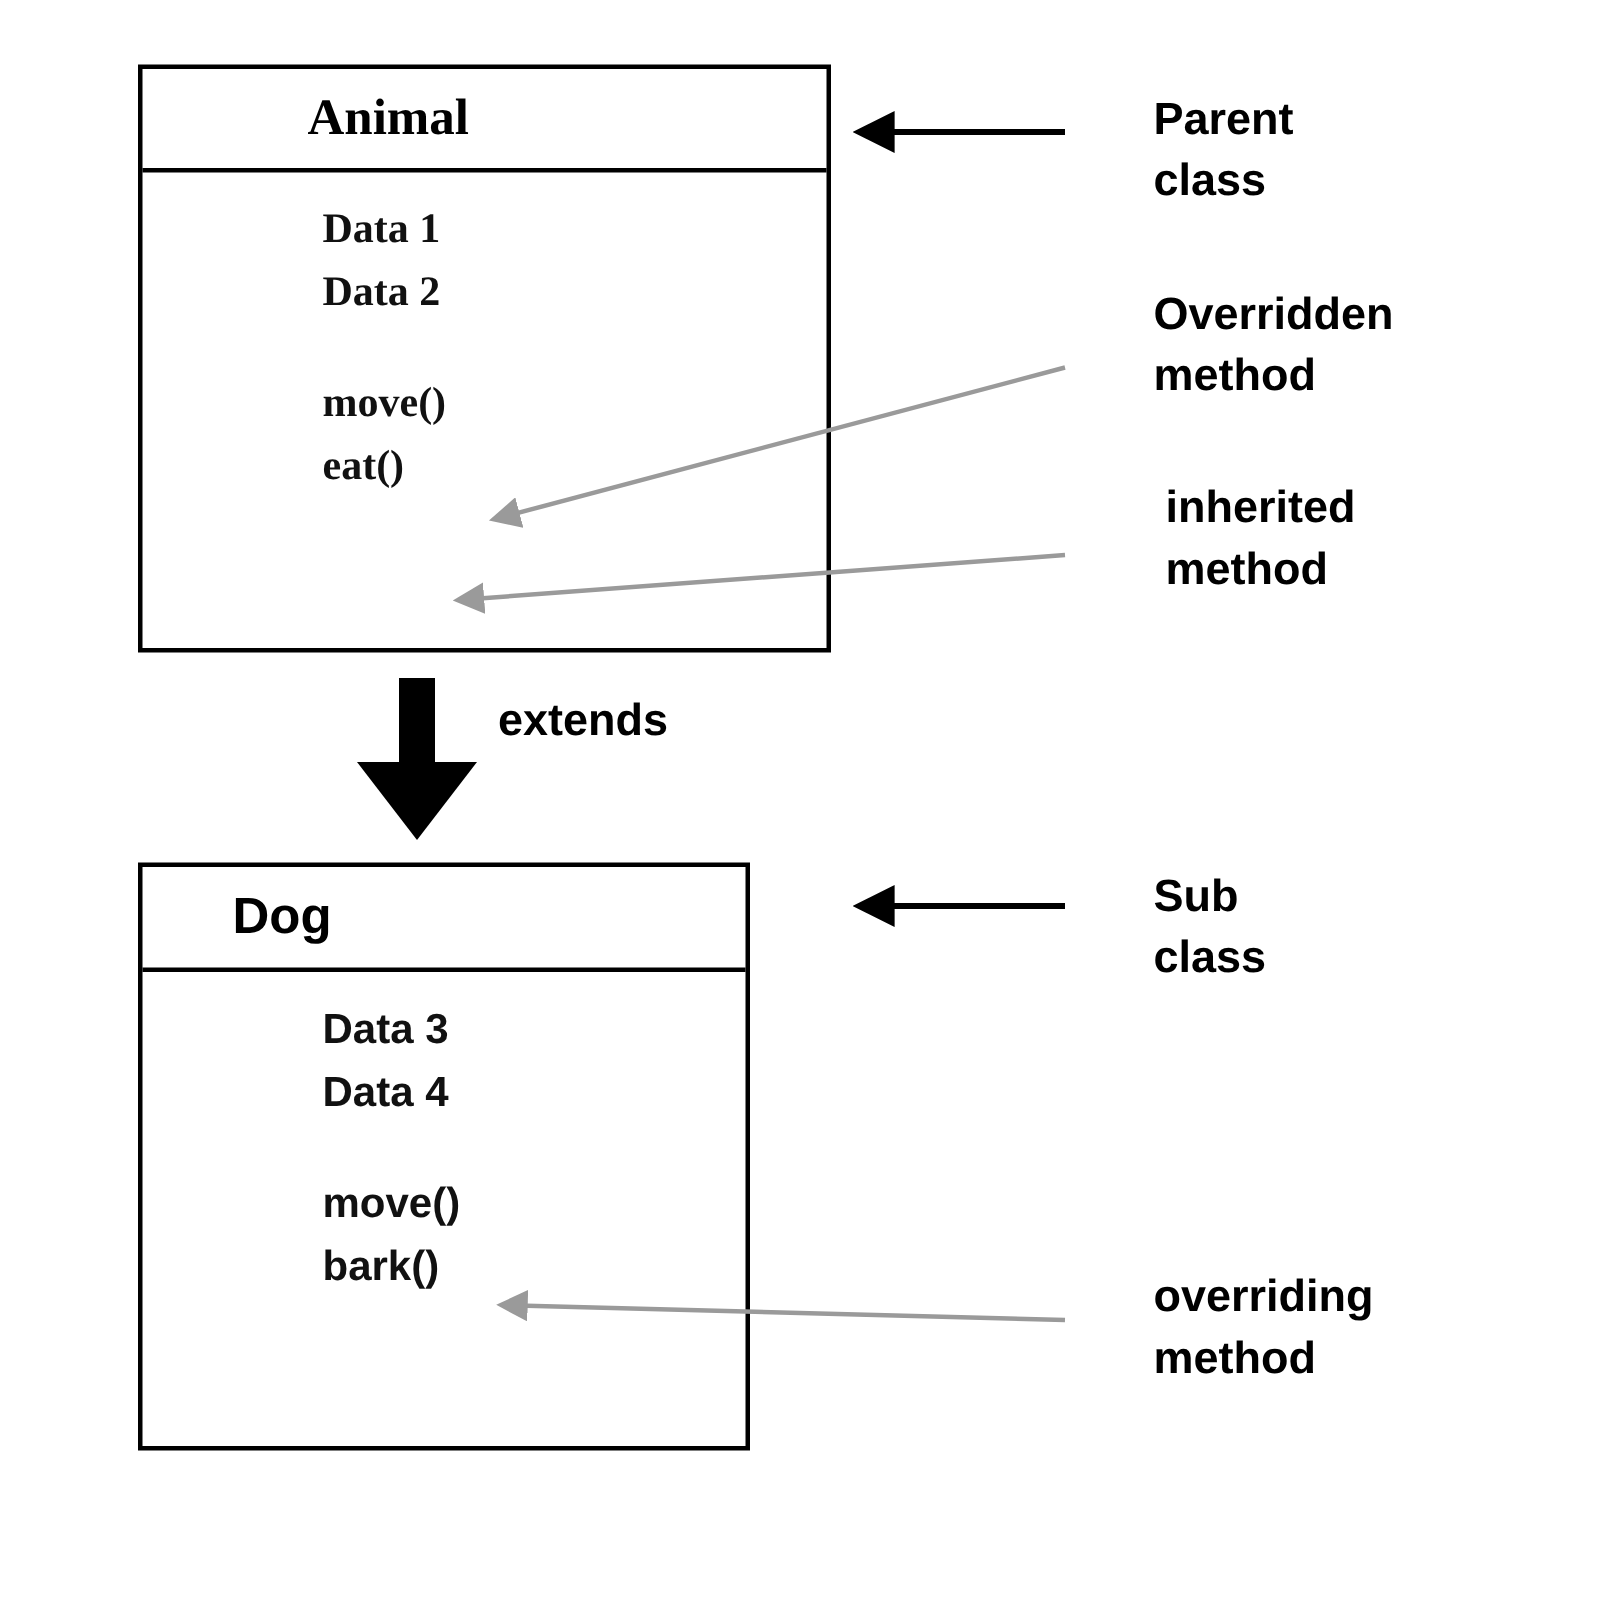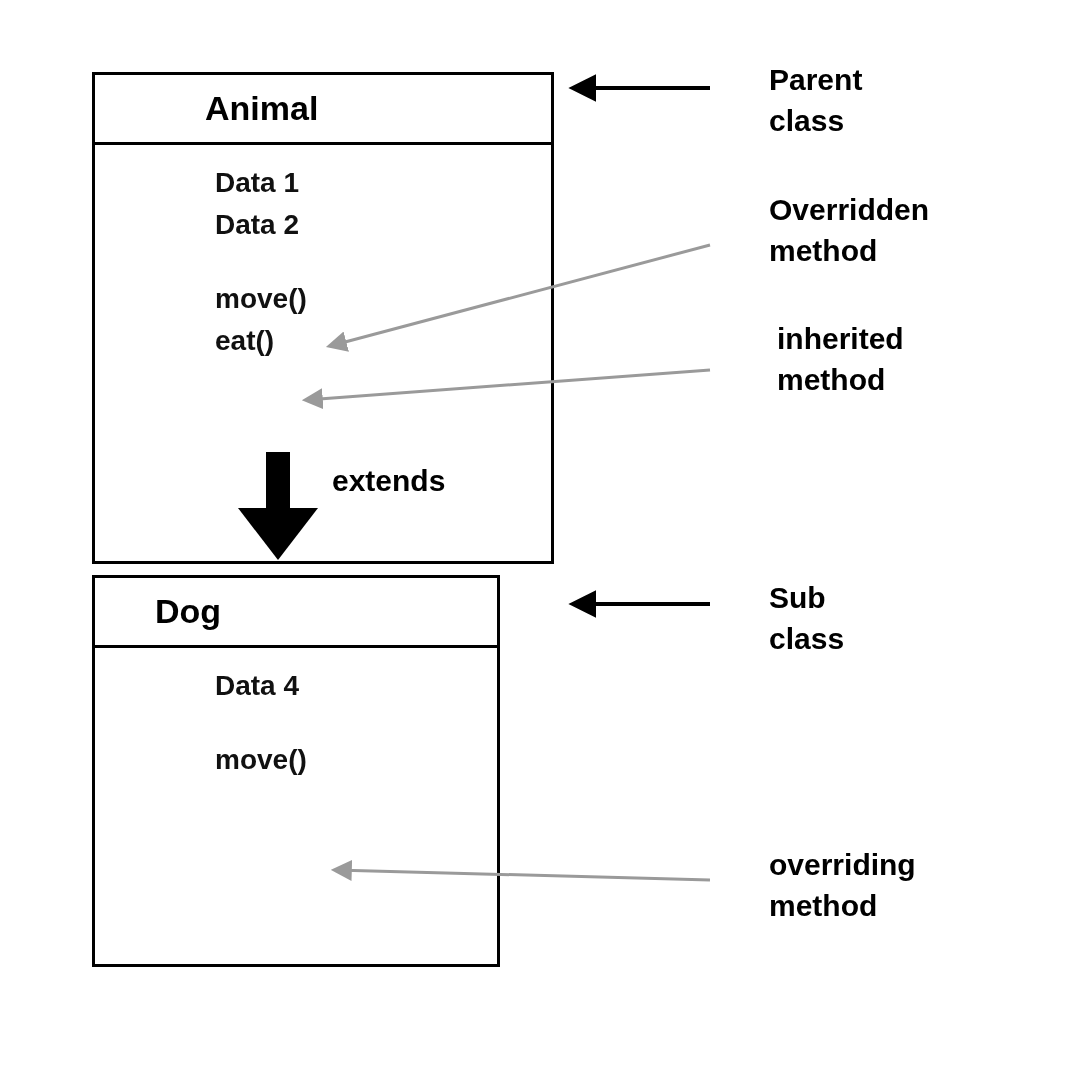--- a/index.html
+++ b/index.html
@@ -70,37 +70,39 @@
     width: 1080px;
     height: 1080px;
     pointer-events: none;
   }
 </style>
 </head>
 <body>
 
 <div class="canvas">
 
-  <div class="class-box" style="left:92px; top:72px; width:462px; height:492px;">
+  <div class="class-box" style="left:92px; top:43px; width:462px; height:392px;font-family:Liberation Serif, serif;">
     <div class="class-header">Animal</div>
     <div class="class-body">
       <div class="datum">Data 1</div>
       <div class="datum">Data 2</div>
       <div class="spacer"></div>
       <div class="datum">move()</div>
       <div class="datum">eat()</div>
     </div>
   </div>
 
   <div class="class-box" style="left:92px; top:575px; width:408px; height:392px;">
     <div class="small-header">Dog</div>
     <div class="class-body">
+      <div class="datum">Data 3</div>
       <div class="datum">Data 4</div>
       <div class="spacer"></div>
       <div class="datum">move()</div>
+      <div class="datum">bark()</div>
     </div>
   </div>
 
   <div class="extends" style="left:332px; top:464px;">extends</div>
 
   <div class="label" style="left:724px; top:60px;">
     <span>Parent</span><br>
     <span>class</span>
   </div>
 

